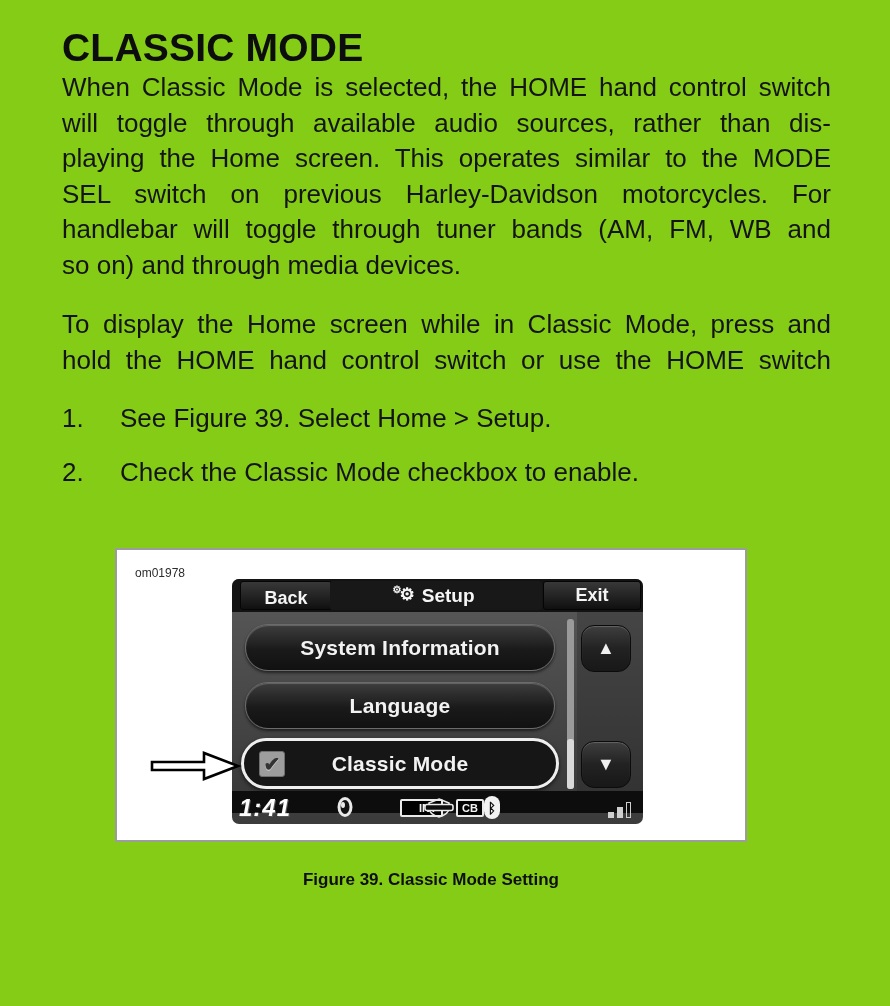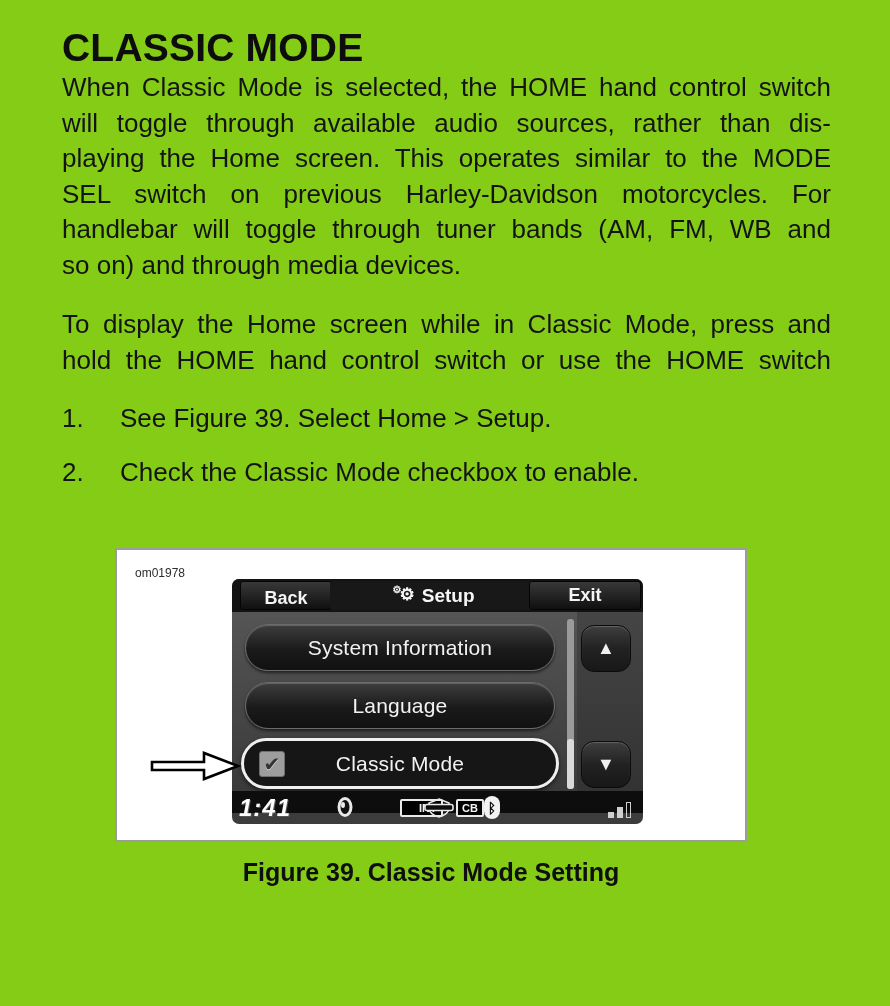--- a/index.html
+++ b/index.html
@@ -35,38 +35,38 @@
     color:#f2f2f2;
   }
   .topbar { position:absolute; left:0; top:0; width:411px; height:33px; background:#131313; }
   .tb-btn {
     position:absolute; top:2px; height:29px; border-radius:3px;
     background:linear-gradient(#383838, #101010); border:1px solid #050505;
     display:flex; align-items:center; justify-content:center;
     font-size:18px; font-weight:700; color:#f4f4f4;
   }
   .tb-back { left:8px; width:92px;align-items:flex-end; }
-  .tb-exit { right:2px; width:112px; }
+  .tb-exit { right:2px; width:98px; }
   .tb-title {
     position:absolute; left:98px; top:2px; width:212px; height:29px;
     display:flex; align-items:center; justify-content:center; gap:7px;
     font-size:19px; font-weight:700; color:#f6f6f6; background:#181818; border-radius:3px;
   }
   .gear { font-size:17px; line-height:1; position:relative; top:-1px; }
   .gear .g2 { font-size:10px; position:relative; top:-7px; left:-5px; margin-right:-7px; }
 
   .listarea { position:absolute; left:0; top:33px; width:345px; height:179px;
     background:linear-gradient(#555555, #3a3a3a); }
   .pill {
     position:absolute; left:13px; width:310px; height:47px; border-radius:23px;
     background:linear-gradient(#3d3d3d 0%, #1a1a1a 55%, #111 100%);
     border:1px solid #6b6b6b;
     box-shadow:0 2px 3px rgba(0,0,0,.55), inset 0 1px 1px rgba(255,255,255,.22);
     display:flex; align-items:center; justify-content:center;
-    font-size:21px; font-weight:400; color:#f2f2f2; letter-spacing:0.2px;
+    font-size:21px; font-weight:700; color:#f2f2f2; letter-spacing:0.2px;
   }
   .pill.r1 { top:12px; }
   .pill.r2 { top:70px; }
   .pill.selected {
     top:126px; left:9px; width:318px; height:51px;
     border:3px solid #efefef; border-radius:26px; background:#161616;
     box-shadow:0 2px 4px rgba(0,0,0,.6);
   }
   .checkbox {
     position:absolute; left:15px; top:10px; width:26px; height:26px;
@@ -110,21 +110,21 @@
   }
   .signal { position:absolute; right:9px; top:11px; width:26px; height:16px; }
   .signal .b { position:absolute; bottom:0; width:6px; background:#cfcfcf; }
   .signal .b1 { left:0; height:6px; }
   .signal .b2 { left:9px; height:11px; }
   .signal .b3 { left:18px; height:16px; background:transparent; border:1.5px solid #cfcfcf; width:5px; }
 
   
   .callout { position:absolute; left:33px; top:200px; width:92px; height:32px; }
 
-  .caption { margin-top:16px; width:632px; text-align:center; font-size:25px; font-weight:700; color:#0f0f0f; }
+  .caption { margin-top:28px; width:632px; text-align:center; font-size:17px; font-weight:700; color:#0f0f0f; }
 </style>
 </head>
 <body>
 
 <div class="page">
 
   <h1 class="heading">CLASSIC MODE</h1>
 
   <div class="para p1">
     <div class="jline">When Classic Mode is selected, the HOME hand control switch</div>

